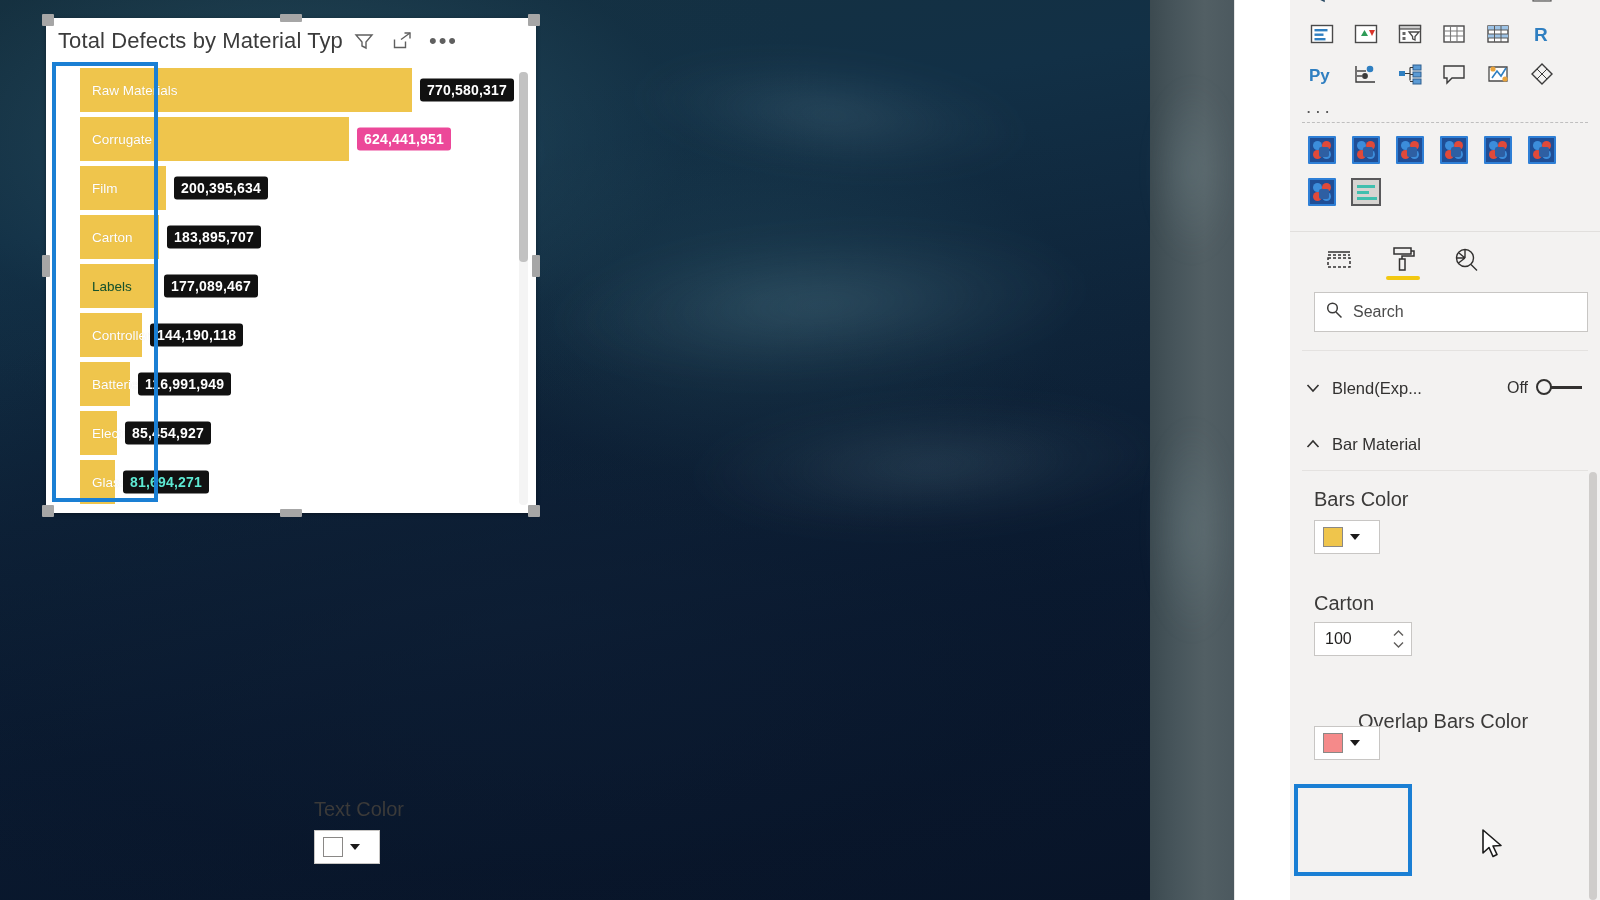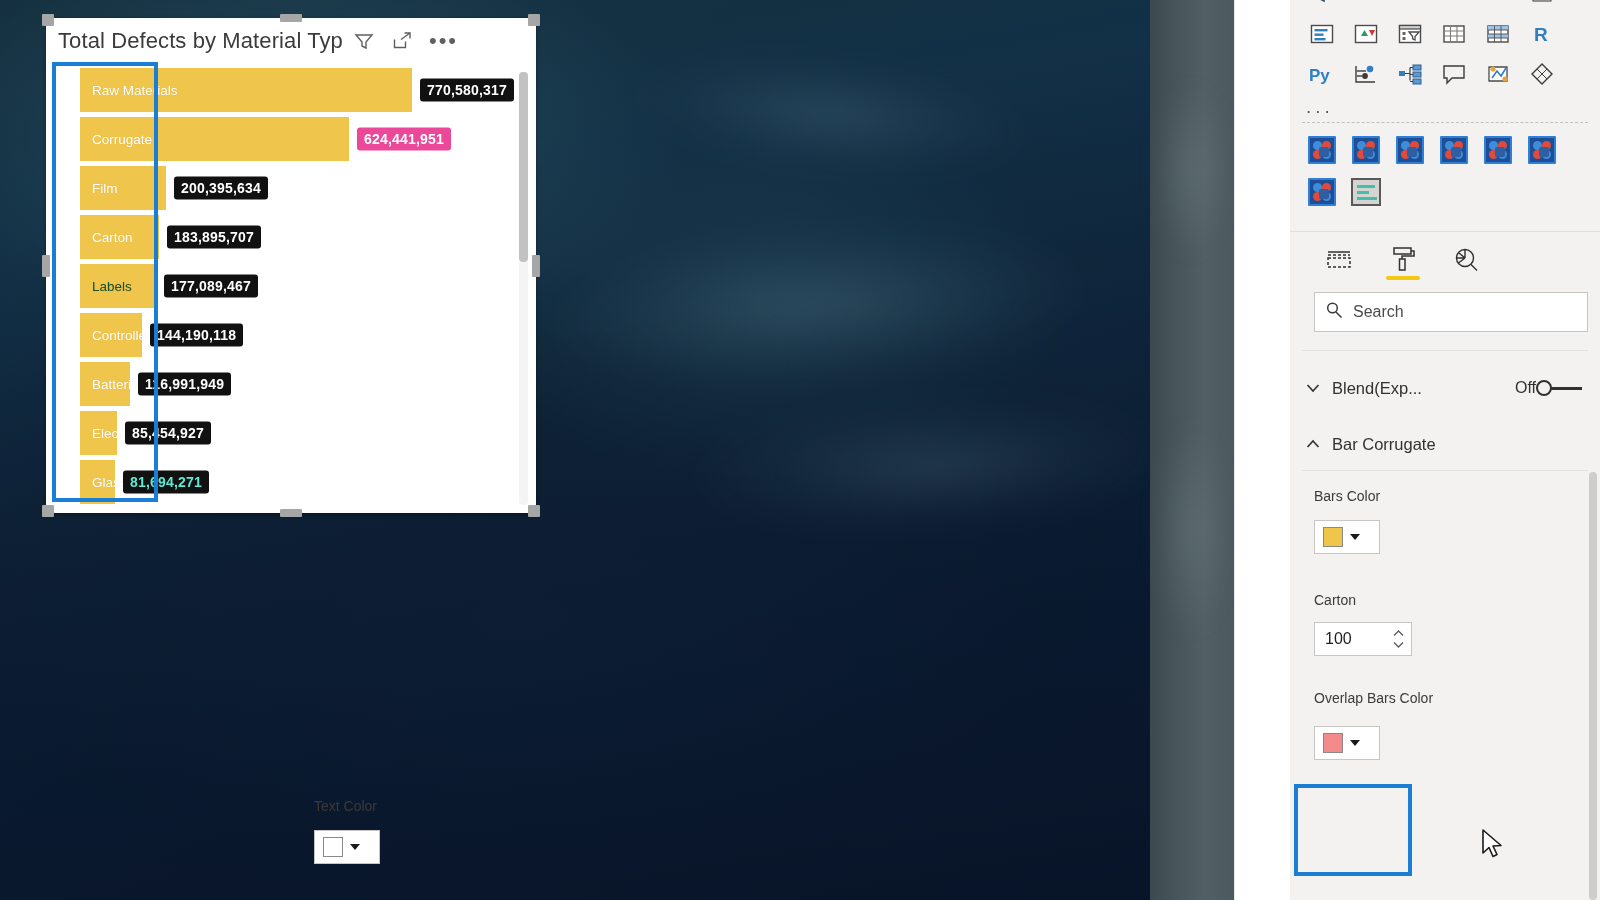--- a/index.html
+++ b/index.html
@@ -181,54 +181,54 @@
   }
   #search-placeholder { font-size: 16px; color: #4b4b4b; }
   #pane-sep1 { position: absolute; left: 12px; top: 350px; width: 286px; border-top: 1px solid #e4e2e0; }
 
   .pane-row {
     position: absolute; left: 0; width: 310px; height: 52px;
     display: flex; align-items: center; padding-left: 14px;
   }
   .chev { width: 18px; height: 18px; margin-right: 10px; color: #323130; }
   .pane-row .label { font-size: 16.5px; color: #323130; }
-  .toggle-wrap { position: absolute; right: 18px; display: flex; align-items: center; }
+  .toggle-wrap { position: absolute; right: 18px; display: flex; gap: 8px; }
   .toggle-label { font-size: 16px; color: #323130; }
   .toggle {
     width: 46px; height: 16px; position: relative; display: flex; align-items: center;
   }
   .toggle .track { position: absolute; left: 11px; right: 0; height: 3px; background: #323130; }
   .toggle .knob { position: absolute; left: 0; width: 16px; height: 16px; border: 2.5px solid #323130; border-radius: 50%; background: #f3f2f1; }
 
   #row-blend { top: 362px; }
   #row-bar-settings { top: 418px; }
   #pane-sep2 { position: absolute; left: 12px; top: 470px; width: 286px; border-top: 1px solid #e4e2e0; }
 
   .field-label {
-    position: absolute; left: 24px; font-size: 14px; color: #3b3a39;
+    position: absolute; left: 24px; font-size: 20px; color: #3b3a39;
   }
   .color-swatch-btn {
     position: absolute; left: 24px; width: 66px; height: 34px;
     background: #ffffff; border: 1px solid #c8c6c4;
     display: flex; align-items: center; gap: 7px; padding-left: 8px;
   }
   .sw { width: 20px; height: 20px; border: 1px solid #8a8886; }
   .caret { width: 0; height: 0; border-left: 5px solid transparent; border-right: 5px solid transparent; border-top: 6px solid #1b1a19; }
 
   #lbl-bars-color { top: 488px; }
   #btn-bars-color { top: 520px; }
   #lbl-opacity { top: 592px; }
   #spin-opacity {
     position: absolute; left: 24px; top: 622px; width: 98px; height: 34px;
     background: #ffffff; border: 1px solid #c8c6c4;
     display: flex; align-items: center; padding: 0 6px 0 10px;
   }
   #spin-opacity .val { font-size: 16px; color: #201f1e; flex: 1; }
   .spinner { display: flex; flex-direction: column; gap: 2px; color: #605e5c; }
-  #lbl-overlap-color { top: 690px; }
+  #lbl-overlap-color { top: 710px; margin-left: 44px; }
   #btn-overlap-color { top: 726px; }
   #lbl-text-color { top: 798px; left: 314px; }
   #btn-text-color { top: 830px; left: 314px; }
 
   
   #pane-scroll {
     position: absolute; right: 3px; top: 472px; width: 8px; height: 428px;
     background: #cfcdcb; border-radius: 4px;
   }
 
@@ -598,21 +598,21 @@
       </span>
     </span>
   </div>
 
   <div class="pane-row" id="row-bar-settings">
     <span class="chev">
       <svg width="18" height="18" viewBox="0 0 18 18" fill="none" stroke="#323130" stroke-width="1.6">
           <path d="M3.5 12 L9 6 L14.5 12"></path>
         </svg>
     </span>
-    <span class="label">Bar Corrugate</span>
+    <span class="label">Bar Material</span>
   </div>
   <div id="pane-sep2"></div>
 
   <div class="field-label" id="lbl-bars-color">Bars Color</div>
   <div class="color-swatch-btn" id="btn-bars-color">
     <span class="sw" id="sw-bars" style="background: rgb(239, 197, 76);"></span>
     <span class="caret"></span>
   </div>
 
   <div class="field-label" id="lbl-opacity">Carton</div>

